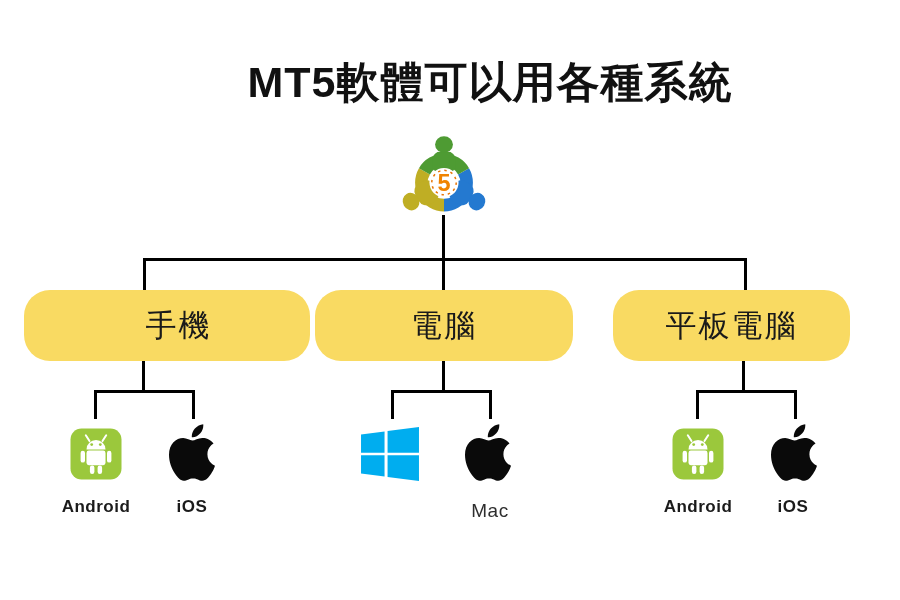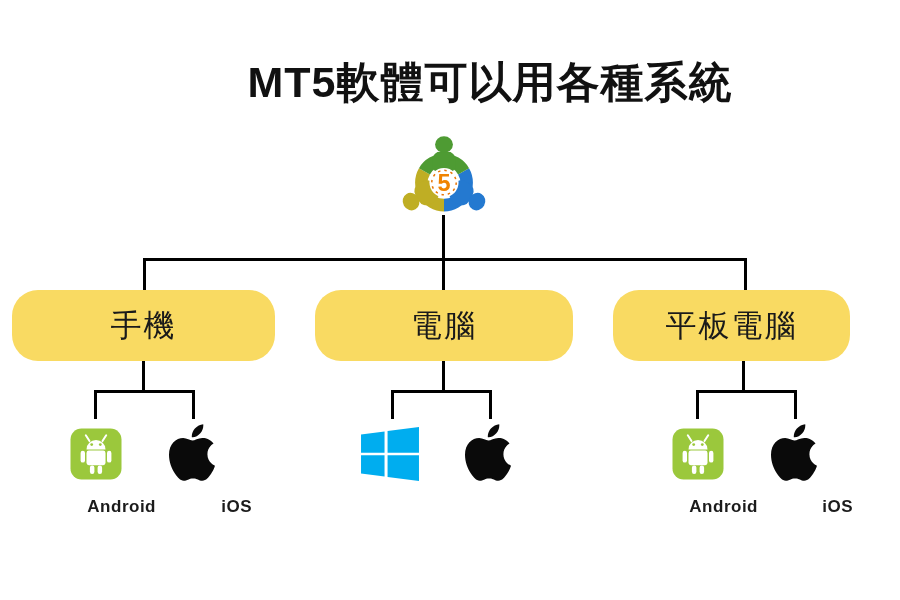--- a/index.html
+++ b/index.html
@@ -11,21 +11,21 @@
     position:absolute;top:54px;left:0;width:900px;text-align:center;
     font-size:43px;font-weight:800;color:#111111;letter-spacing:1px;margin-left:40px;
   }
   .line{position:absolute;background:#000000;}
   .ybox{
     position:absolute;top:290px;height:71px;background:#F9DA62;border-radius:26px;
     display:flex;align-items:center;justify-content:center;
     font-size:31px;font-weight:500;color:#1a1a1a;letter-spacing:2px;
   }
   .plabel{
-    position:absolute;top:497px;width:120px;text-align:right;
+    position:absolute;top:497px;width:120px;text-align:center;
     font-size:17px;font-weight:700;color:#1b1b1b;letter-spacing:.5px;
   }
   .plabel.light{font-weight:400;font-size:19px;color:#2e2e2e;top:500px;letter-spacing:.5px;}
   .icon{position:absolute;}
 </style>
 </head>
 <body>
 
 <div class="canvas">
 
@@ -58,21 +58,21 @@
       <text x="50" y="66" text-anchor="middle" font-size="25" font-weight="bold" font-family="Liberation Sans, sans-serif" fill="#F08300">5</text>
     </svg>
   </div>
 
   <div class="line" style="left:442px;top:215px;width:3px;height:45px;"></div>
   <div class="line" style="left:143px;top:258px;width:604px;height:3px;"></div>
   <div class="line" style="left:143px;top:258px;width:3px;height:34px;"></div>
   <div class="line" style="left:442px;top:258px;width:3px;height:34px;"></div>
   <div class="line" style="left:744px;top:258px;width:3px;height:34px;"></div>
 
-  <div class="ybox" style="left:12px;width:263px;">
+  <div class="ybox" style="left:24px;width:263px;padding-left:23px;">
     <span>手機</span>
   </div>
   <div class="ybox" style="left:315px;width:258px;">
     <span>電腦</span>
   </div>
   <div class="ybox" style="left:613px;width:237px;">
     <span>平板電腦</span>
   </div>
 
   <div class="line" style="left:142px;top:361px;width:3px;height:31px;"></div>
@@ -146,16 +146,17 @@
   </div>
 
   <div class="icon" style="left:771px;top:424px;width:46px;height:57px;">
     <svg width="46" height="57" viewBox="0 0 814 1000">
       <path fill="#0A0A0A" d="M788.1 340.9c-5.8 4.5-108.2 62.2-108.2 190.5 0 148.4 130.3 200.9 134.2 202.2-.6 3.2-20.7 71.9-68.7 141.9-42.8 61.6-87.5 123.1-155.5 123.1s-85.5-39.5-164-39.5c-76.5 0-103.7 40.8-165.9 40.8s-105.6-57-155.5-127C46.7 790.7 0 663 0 541.8c0-194.4 126.4-297.5 250.8-297.5 66.1 0 121.2 43.4 162.7 43.4 39.5 0 101.1-46 176.3-46 28.5 0 130.9 2.6 198.3 99.2zm-234-181.5c31.1-36.9 53.1-88.1 53.1-139.3 0-7.1-.6-14.3-1.9-20.1-50.6 1.9-110.8 33.7-147.1 75.8-28.5 32.4-55.1 83.6-55.1 135.5 0 7.8 1.3 15.6 1.9 18.1 3.2.6 8.4 1.3 13.6 1.3 45.4 0 102.5-30.4 135.5-71.3z"></path>
     </svg>
   </div>
 
   <div class="plabel" style="left:36px;">Android</div>
   <div class="plabel" style="left:132px;">iOS</div>
+  <div class="plabel light" style="left:430px;">Mac</div>
   <div class="plabel" style="left:638px;">Android</div>
   <div class="plabel" style="left:733px;">iOS</div>
 
 </div>
 
 </body></html>

